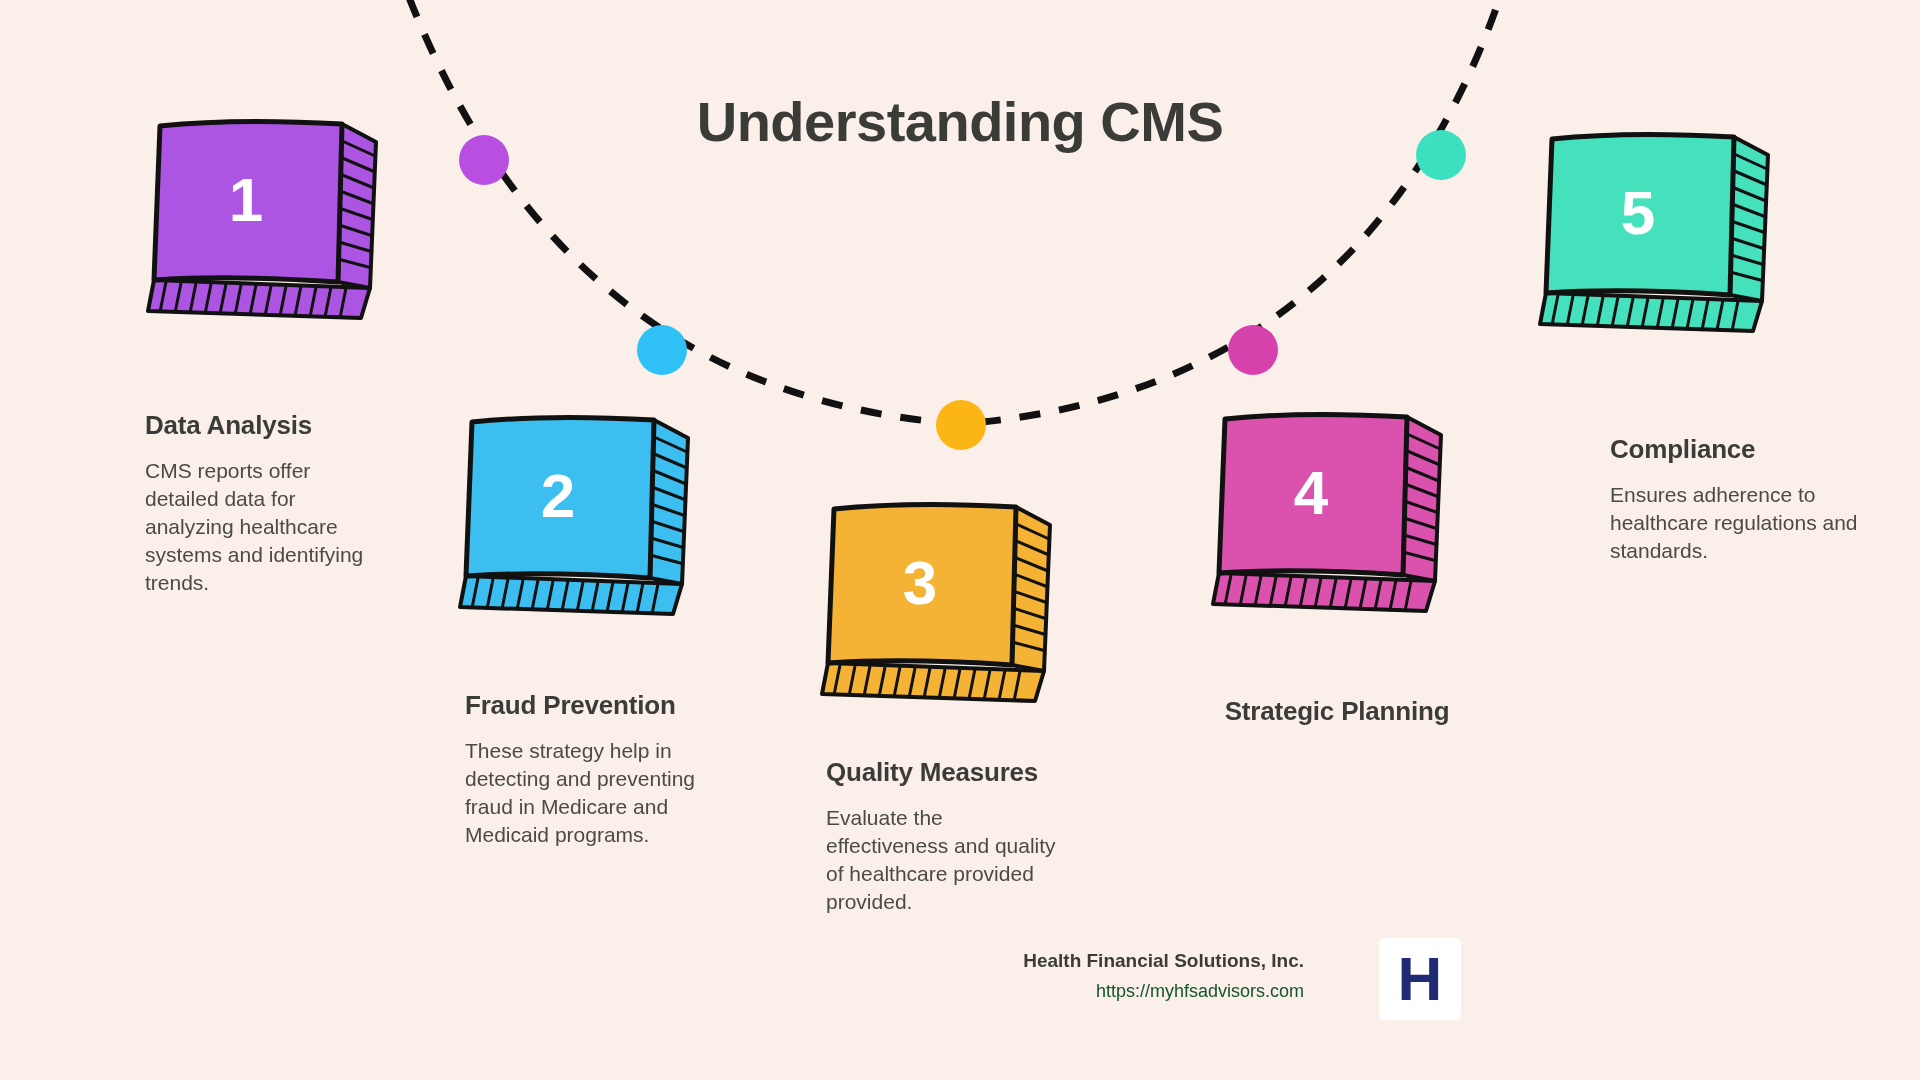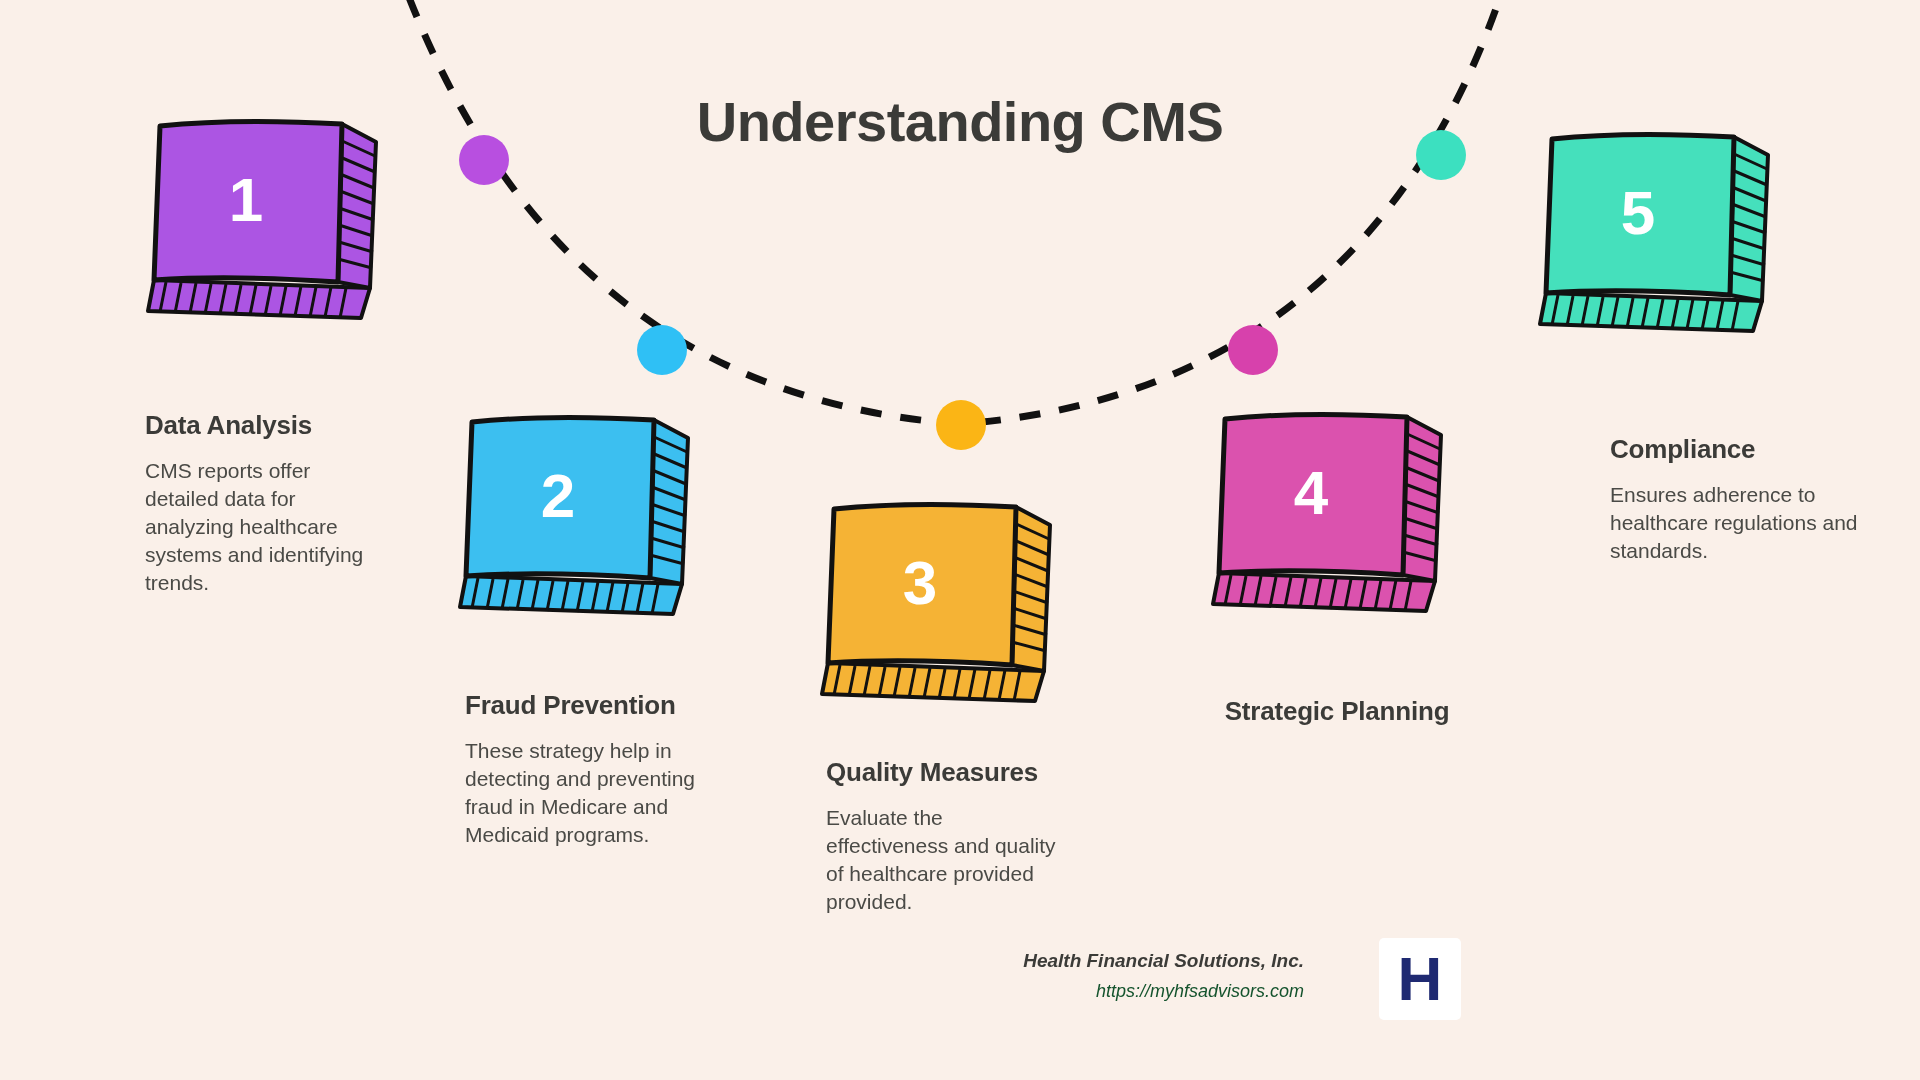--- a/index.html
+++ b/index.html
@@ -42,21 +42,20 @@
     font-size:26px; font-weight:bold; color:#3B3B38;
     line-height:1.2; margin-bottom:16px; letter-spacing:-0.2px;
   }
   .block .p {
     font-size:21px; color:#4A4A46; line-height:1.33;
   }
 
   .footer-brand {
     position:absolute; right:232px; bottom:78px;
     text-align:right;
-    font-style:italic;
   }
   .footer-brand .co { font-size:19px; font-weight:bold; color:#3B3B38; }
   .footer-brand .url { font-size:18px; color:#14532d; margin-top:9px; }
 
   .logo-box {
     position:absolute; right:75px; bottom:60px;
     width:82px; height:82px; background:#FFFFFF; border-radius:5px;
     display:flex; align-items:center; justify-content:center;
   }
   .logo-box .h-mark {

